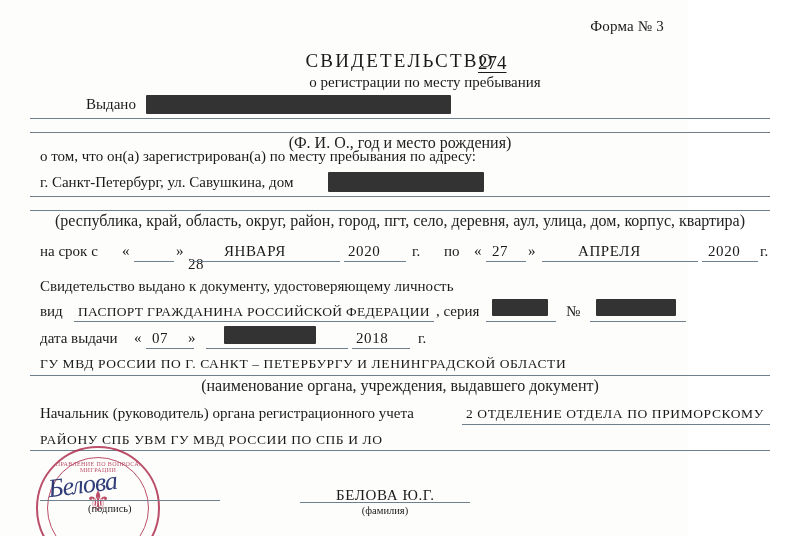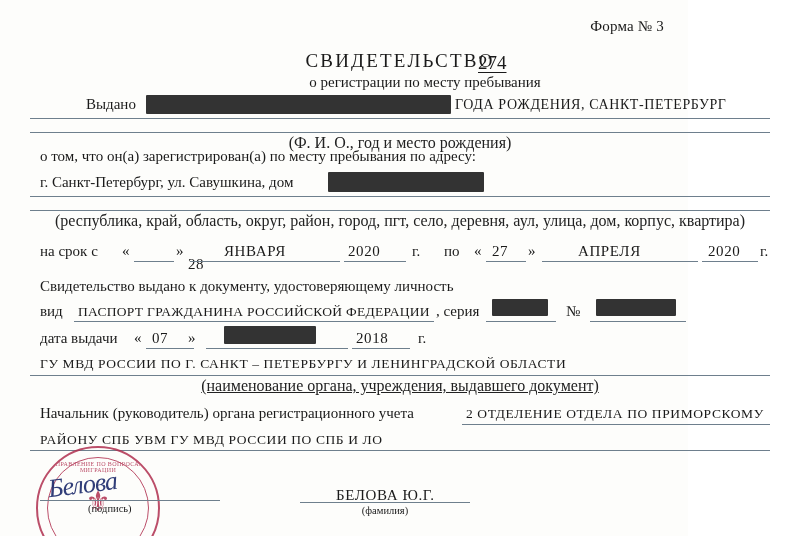--- a/index.html
+++ b/index.html
@@ -162,21 +162,20 @@
 <div class="page">
 
   <div class="form-no">Форма № 3</div>
 
   <div class="title">СВИДЕТЕЛЬСТВО</div>
   <div class="cert-number">274</div>
   <div class="subtitle">о регистрации по месту пребывания</div>
 
   <div class="row" style="left:86px; top:96px;">Выдано</div>
   <div class="redact" style="left:146px; top:95px; width:305px; height:19px;"></div>
-  <div class="row bold-ish" style="left:455px; top:97px; font-size:14px;">ГОДА РОЖДЕНИЯ, САНКТ-ПЕТЕРБУРГ</div>
   <div class="rule" style="left:30px; top:118px; width:740px;"></div>
   <div class="rule" style="left:30px; top:132px; width:740px;"></div>
   <div class="caption" style="top:134px;">(Ф. И. О., год и место рождения)</div>
 
   <div class="row" style="left:40px; top:148px;">о том, что он(а) зарегистрирован(а) по месту пребывания по адресу:</div>
 
   <div class="row" style="left:40px; top:174px;">г. Санкт-Петербург, ул. Савушкина, дом</div>
   <div class="redact" style="left:328px; top:172px; width:156px; height:20px;"></div>
   <div class="rule" style="left:30px; top:196px; width:740px;"></div>
   <div class="rule" style="left:30px; top:210px; width:740px;"></div>
@@ -222,21 +221,21 @@
   <div class="row" style="left:188px; top:330px;">»</div>
   <div class="redact" style="left:224px; top:326px; width:92px; height:18px;"></div>
   <div class="row bold-ish" style="left:356px; top:330px;">2018</div>
   <div class="row" style="left:418px; top:330px;">г.</div>
   <div class="rule" style="left:146px; top:348px; width:48px;"></div>
   <div class="rule" style="left:206px; top:348px; width:142px;"></div>
   <div class="rule" style="left:352px; top:348px; width:58px;"></div>
 
   <div class="row bold-ish" style="left:40px; top:356px; font-size:13.5px;">ГУ  МВД  РОССИИ  ПО  Г. САНКТ – ПЕТЕРБУРГУ  И  ЛЕНИНГРАДСКОЙ ОБЛАСТИ</div>
   <div class="rule" style="left:30px; top:375px; width:740px;"></div>
-  <div class="caption" style="top:377px;text-decoration:underline;">(наименование органа, учреждения, выдавшего документ)</div>
+  <div class="caption" style="top:377px;">(наименование органа, учреждения, выдавшего документ)</div>
 
   <div class="row" style="left:40px; top:405px;">Начальник (руководитель) органа регистрационного учета</div>
   <div class="row bold-ish" style="left:466px; top:406px; font-size:13.5px;">2 ОТДЕЛЕНИЕ ОТДЕЛА  ПО ПРИМОРСКОМУ</div>
   <div class="rule" style="left:462px; top:424px; width:308px;"></div>
   <div class="row bold-ish" style="left:40px; top:432px; font-size:13.5px;">РАЙОНУ СПБ УВМ  ГУ  МВД РОССИИ  ПО СПБ  И  ЛО</div>
   <div class="rule" style="left:30px; top:450px; width:740px;"></div>
 
   <div class="stamp">
     <div class="stamp-inner"></div>
     <div class="stamp-text-top">УПРАВЛЕНИЕ  ПО  ВОПРОСАМ  МИГРАЦИИ</div>

